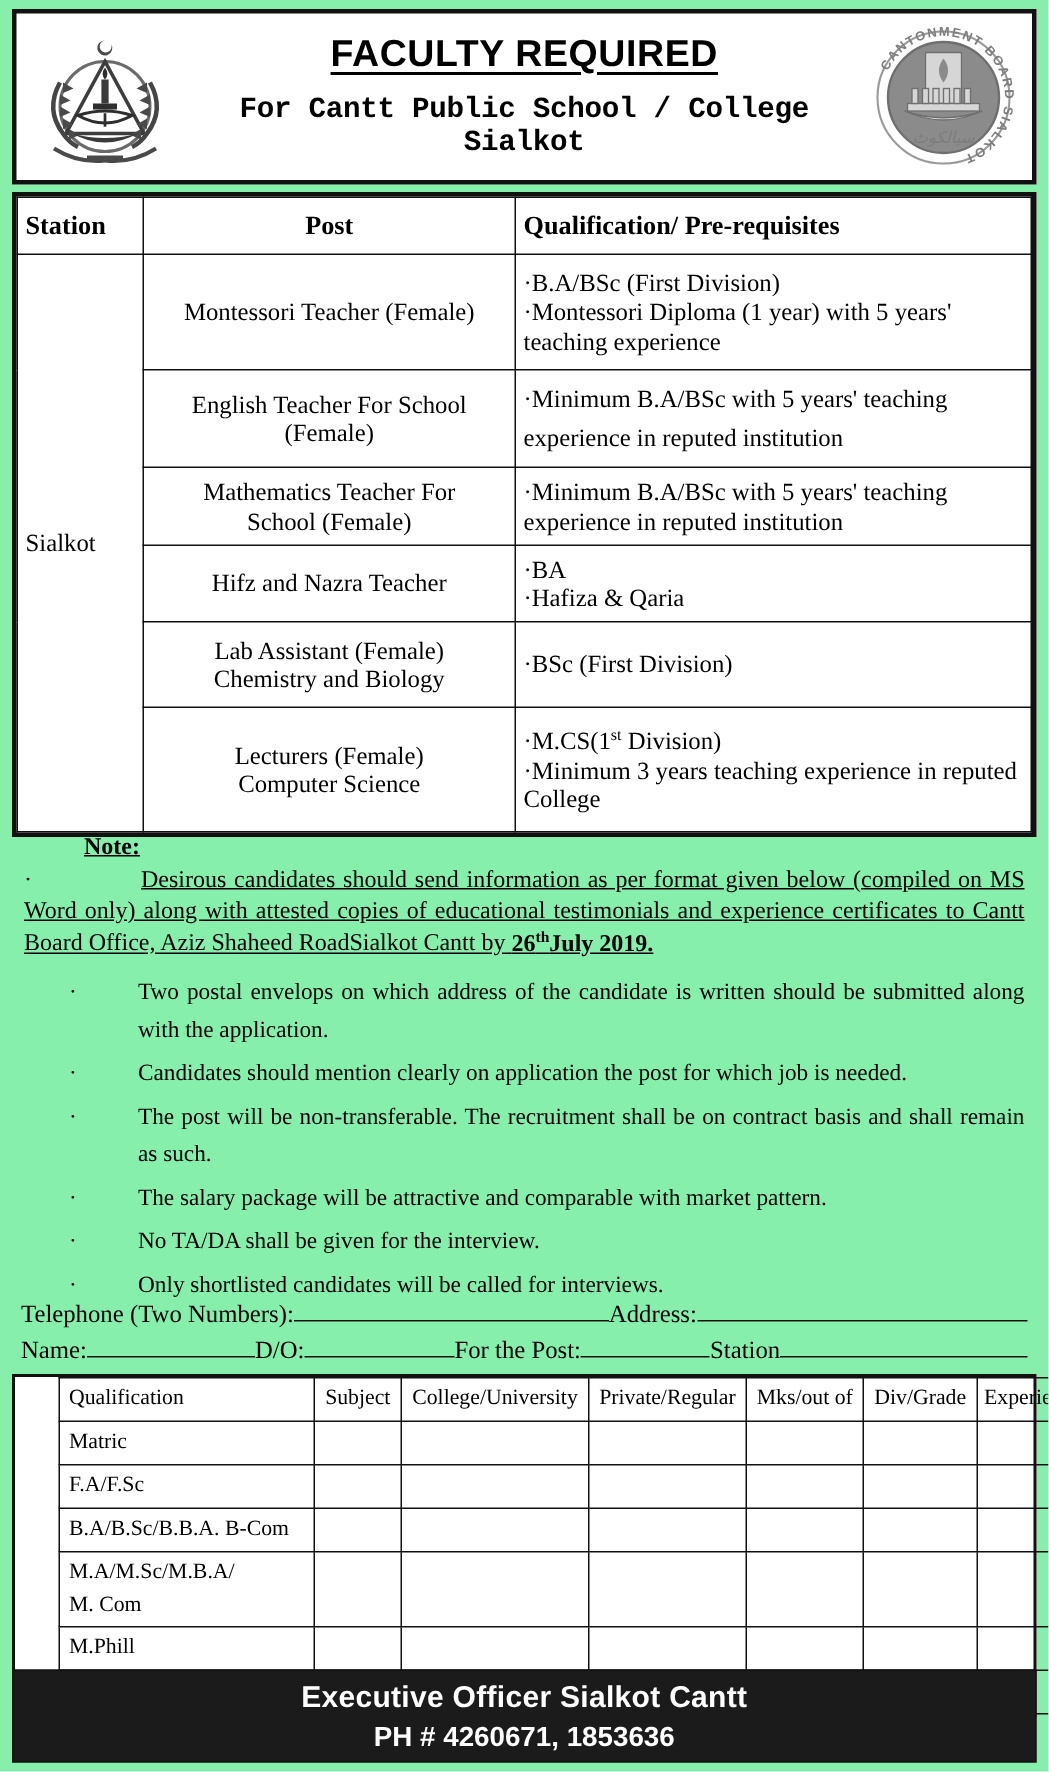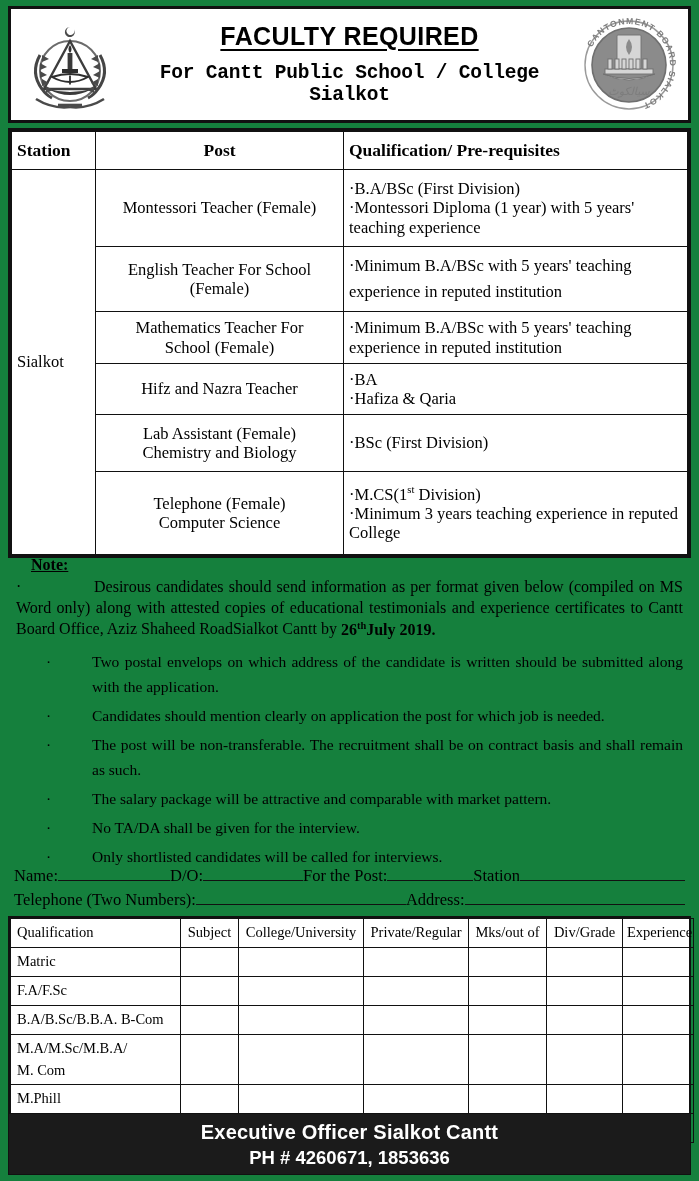--- a/index.html
+++ b/index.html
@@ -8,21 +8,21 @@
     background: #ffffff;
   }
   body {
     font-family: "Liberation Serif", "DejaVu Serif", serif;
     color: #000000;
   }
   #page {
     position: relative;
     width: 699px;
     height: 1181px;
-    background: #15803d;
+    background: #86efac;
     box-sizing: border-box;
     overflow: hidden;
   }
   
   .header-box {
     position: absolute;
     left: 8px;
     top: 6px;
     width: 683px;
     height: 117px;
@@ -120,29 +120,30 @@
     left: 8px;
     top: 556px;
     width: 683px;
     padding: 0 8px;
     box-sizing: border-box;
   }
   .note-title {
     font-weight: bold;
     font-size: 16px;
     text-decoration: underline;
-    margin-left: 15px;
+    margin-left: 40px;
     margin-bottom: 2px;
   }
   .note-first {
     font-size: 16px;
     line-height: 1.32;
     text-align: justify;
     text-justify: inter-word;
     margin: 0 0 9px 0;
+    text-decoration: underline;
   }
   .note-first .lead {
     display: inline-block;
     width: 78px;
   }
   .note-first .dot { margin-right: 62px; }
   .note-item {
     font-size: 15.5px;
     line-height: 1.62;
     text-align: justify;
@@ -186,20 +187,21 @@
   .b6 { width: 190px; flex: 1 1 auto; }
   
   .qual-table-wrap {
     position: absolute;
     left: 8px;
     top: 916px;
     width: 683px;
     border: 2.5px solid #111;
     box-sizing: border-box;
     background: #fff;
+    padding-left: 29px;
   }
   table.qual {
     border-collapse: collapse;
     width: 100%;
     table-layout: fixed;
   }
   table.qual td, table.qual th {
     border: 1.4px solid #111;
     font-size: 14.5px;
     font-weight: normal;
@@ -369,21 +371,21 @@
           <div class="line">Lab Assistant (Female)</div>
           <div class="line">Chemistry and Biology</div>
         </td>
         <td class="cell-qual">
           <div class="line">·BSc (First Division)</div>
         </td>
       </tr>
 
       <tr style="height:83px">
         <td class="cell-post">
-          <div class="line">Telephone (Female)</div>
+          <div class="line">Lecturers (Female)</div>
           <div class="line">Computer Science</div>
         </td>
         <td class="cell-qual">
           <div class="line"><span>·</span>M.CS(1<sup>st</sup> Division)</div>
           <div class="line wrapline">·Minimum 3 years teaching experience in reputed College</div>
         </td>
       </tr>
     </tbody>
       </table>
   </div>
@@ -397,35 +399,35 @@
 
     <p class="note-item"><span class="dot">·</span><span>Two postal envelops on which address of the candidate is written should be submitted along with the application.</span></p>
     <p class="note-item"><span class="dot">·</span><span>Candidates should mention clearly on application the post for which job is needed.</span></p>
     <p class="note-item"><span class="dot">·</span><span>The post will be non-transferable. The recruitment shall be on contract basis and shall remain as such.</span></p>
     <p class="note-item"><span class="dot">·</span><span>The salary package will be attractive and comparable with market pattern.</span></p>
     <p class="note-item"><span class="dot">·</span><span>No TA/DA shall be given for the interview.</span></p>
     <p class="note-item"><span class="dot">·</span><span>Only shortlisted candidates will be called for interviews.</span></p>
   </div>
 
   <div class="formlines">
+    <div class="formrow">
+      <span class="lbl">Telephone (Two Numbers):</span>
+      <span class="blank b5"></span>
+      <span class="lbl">Address:</span>
+      <span class="blank b6"></span>
+    </div>
     <div class="formrow">
       <span class="lbl">Name:</span>
       <span class="blank b1"></span>
       <span class="lbl">D/O:</span>
       <span class="blank b2"></span>
       <span class="lbl">For the Post:</span>
       <span class="blank b3"></span>
       <span class="lbl">Station</span>
       <span class="blank b4"></span>
-    </div>
-    <div class="formrow">
-      <span class="lbl">Telephone (Two Numbers):</span>
-      <span class="blank b5"></span>
-      <span class="lbl">Address:</span>
-      <span class="blank b6"></span>
     </div>
   </div>
 
   <div class="qual-table-wrap">
     <table class="qual">
       <colgroup>
         <col class="q-c0">
           <col class="q-c1">
           <col class="q-c2">
           <col class="q-c3">

